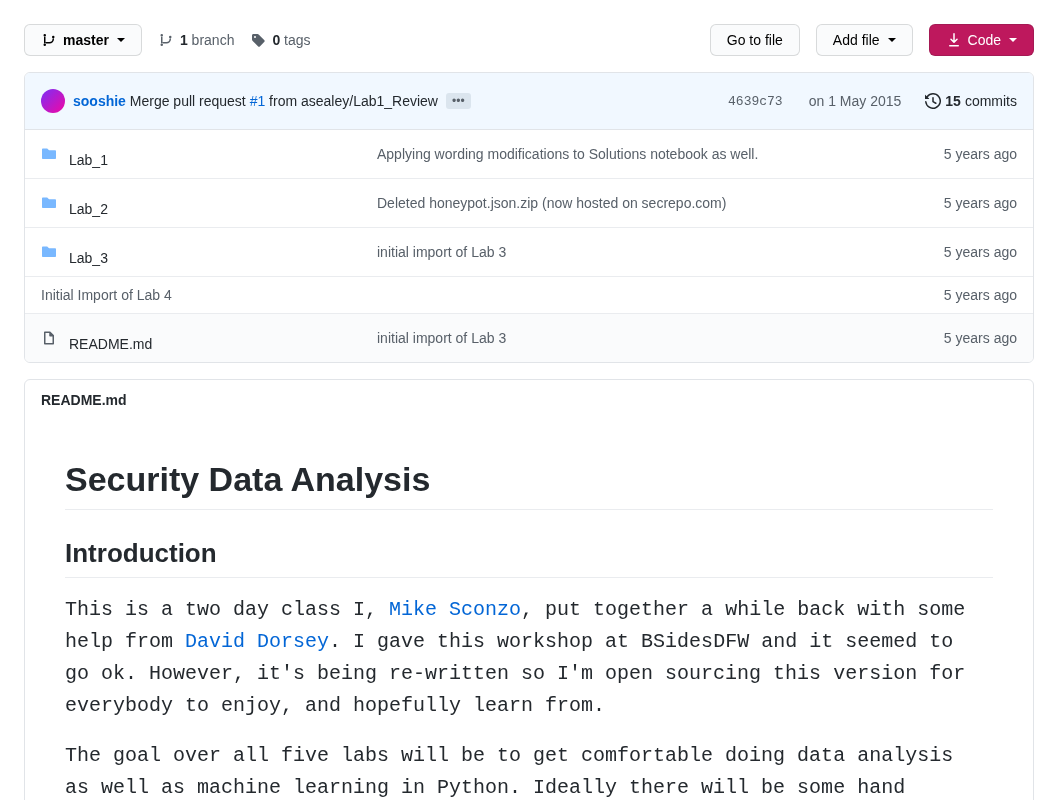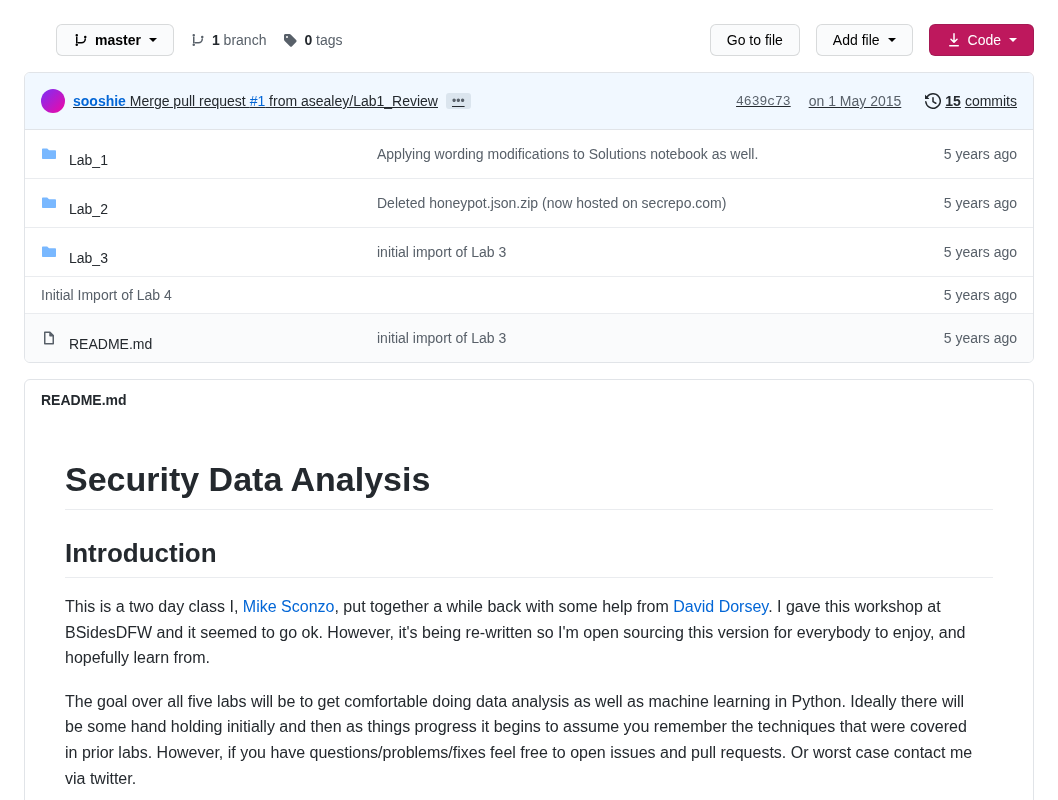--- a/index.html
+++ b/index.html
@@ -9,21 +9,20 @@
     font-size: 14px;
     color: #24292e;
     background: #fff;
     padding: 24px;
   }
   .toolbar {
     display: flex;
     align-items: center;
     gap: 16px;
     margin-bottom: 16px;
-    margin-left: 32px;
   }
   .btn {
     display: inline-flex;
     align-items: center;
     padding: 5px 16px;
     font-size: 14px;
     font-weight: 500;
     line-height: 20px;
     border: 1px solid rgba(27,31,35,0.15);
     border-radius: 6px;
@@ -63,21 +62,20 @@
     overflow: hidden;
     margin-bottom: 16px;
   }
   .box-header {
     display: flex;
     align-items: center;
     padding: 16px;
     background: #f1f8ff;
     border-bottom: 1px solid #e1e4e8;
     gap: 8px;
-    text-decoration: underline;
   }
   .avatar {
     width: 24px; height: 24px;
     border-radius: 50%;
     background: linear-gradient(135deg,#7b2ff7,#f107a3);
     flex-shrink: 0;
   }
   .author { font-weight: 600; }
   .link { color: #0366d6; cursor: pointer; }
   .ellipsis-btn {
@@ -142,23 +140,24 @@
     margin: 24px 0 16px 0;
   }
   .markdown h2 {
     font-size: 26px;
     font-weight: 600;
     padding-bottom: 8px;
     border-bottom: 1px solid #eaecef;
     margin: 28px 0 16px 0;
   }
   .markdown p {
-    font-size: 16px;
+    font-size: 20px;
     line-height: 1.6;
     margin: 0 18px 18px 0;
+    font-family: Liberation Mono, monospace;
   }
 </style>
 </head>
 <body>
 
 <div class="toolbar">
   <button class="btn branch-btn">
     <svg class="icon" width="16" height="16" viewBox="0 0 16 16">
         <path d="M5 3.25a1.25 1.25 0 1 1-2.5 0 1.25 1.25 0 0 1 2.5 0zM5 12.75a1.25 1.25 0 1 1-2.5 0 1.25 1.25 0 0 1 2.5 0zM13.5 5a1.25 1.25 0 1 1-2.5 0 1.25 1.25 0 0 1 2.5 0z"></path>
         <path fill-rule="evenodd" d="M3.75 4.5a.75.75 0 0 1 .75.75v5.5a.75.75 0 0 1-1.5 0v-5.5a.75.75 0 0 1 .75-.75zM12.25 6.25a.75.75 0 0 1 .75.75 4.5 4.5 0 0 1-4.5 4.5H5.25a.75.75 0 0 1 0-1.5H8.5a3 3 0 0 0 3-3 .75.75 0 0 1 .75-.75z"></path>
@@ -204,21 +203,21 @@
 <div class="box">
   <div class="box-header">
     <div class="avatar"></div>
     <span>
       <span class="author link">sooshie</span>
       <span>Merge pull request </span><span class="link">#1</span><span> from asealey/Lab1_Review</span>
     </span>
     <button class="ellipsis-btn">•••</button>
     <span class="spacer"></span>
     <span class="muted commit-sha">4639c73</span>
-    <span class="muted" style="margin-left:10px">on 1 May 2015</span>
+    <span class="muted" style="margin-left:18px">on 1 May 2015</span>
     <span class="commits-link">
       <svg class="icon" width="16" height="16" viewBox="0 0 16 16">
           <path fill-rule="evenodd" d="M1.643 3.143 L.427 1.927A.25.25 0 0 0 0 2.104V5.75c0 .138.112.25.25.25h3.646a.25.25 0 0 0 .177-.427L2.715 4.215a6.5 6.5 0 1 1-1.18 4.458.75.75 0 1 0-1.493.154 8.001 8.001 0 1 0 1.6-5.684zM8 4a.75.75 0 0 1 .75.75v3.464l2.416 1.395a.75.75 0 1 1-.75 1.299l-2.79-1.61A.75.75 0 0 1 7.25 8.6V4.75A.75.75 0 0 1 8 4z"></path>
         </svg>
       <strong>15</strong>
       <span>commits</span>
     </span>
   </div>
 
   <div id="file-list">

